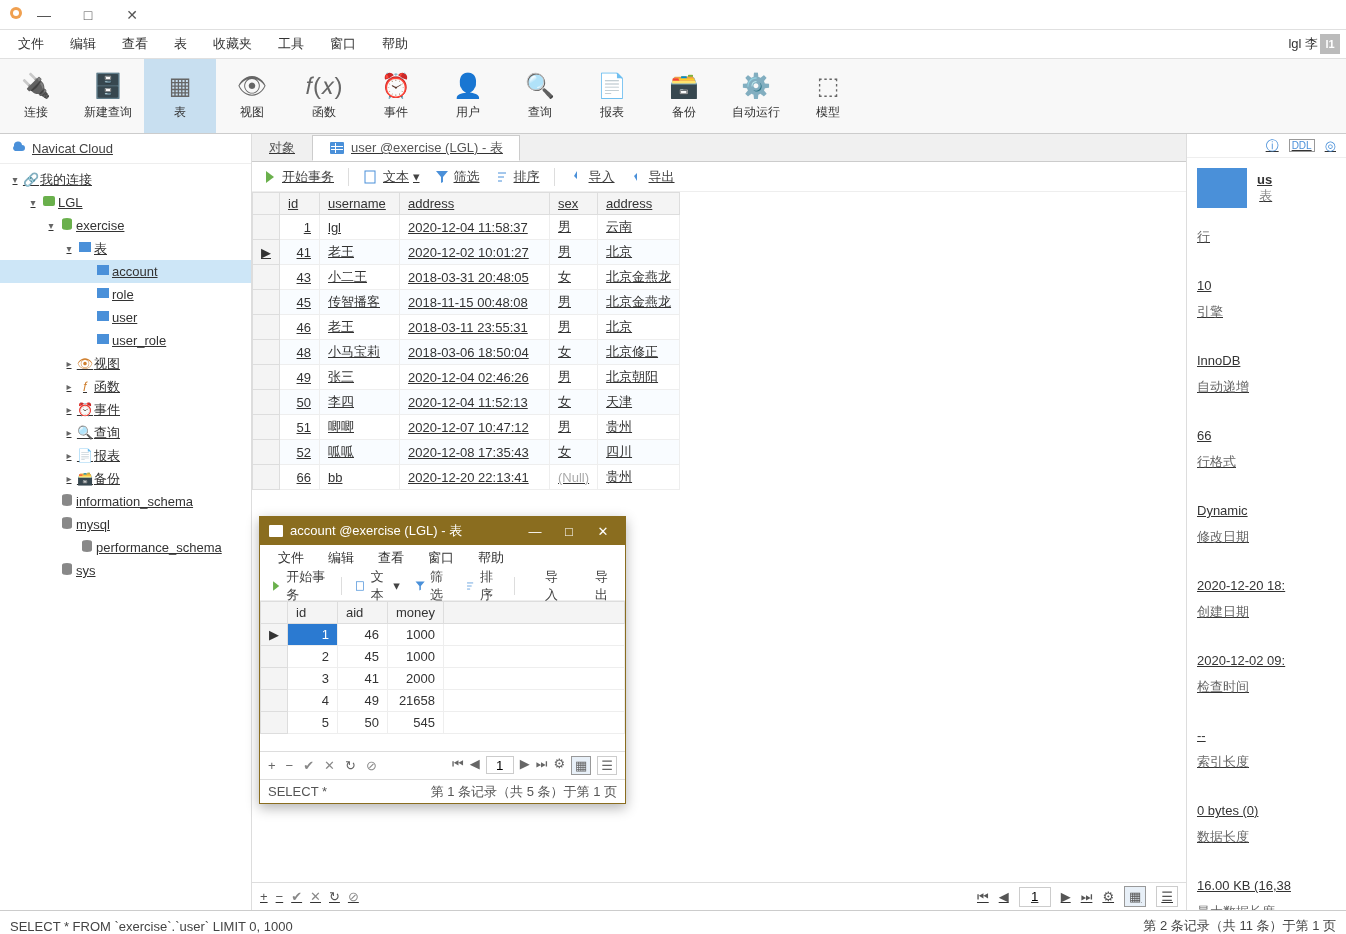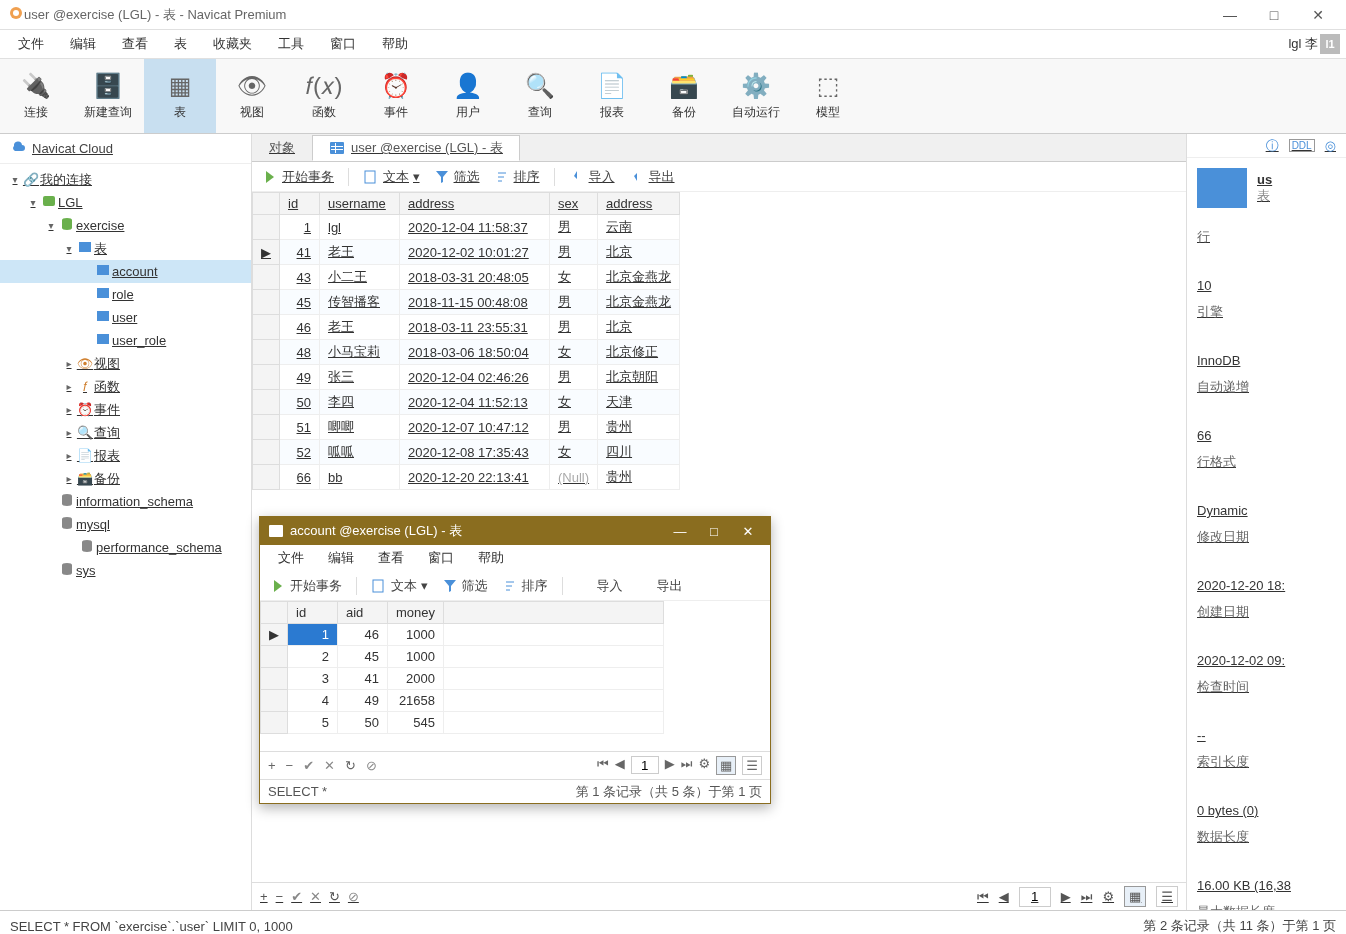--- a/index.html
+++ b/index.html
@@ -60,29 +60,29 @@
 .gridfooter .right { margin-left: auto; display: flex; align-items: center; gap: 10px; }
 .gridfooter input { width: 32px; text-align: center; border: 1px solid #ccc; height: 20px; }
 
 
 .statusbar { height: 31px; border-top: 1px solid #ccc; display: flex; align-items: center; padding: 0 10px; gap: 14px; font-size: 13px; color: #444; }
 .statusbar .right { margin-left: auto; }
 
 
 .infopanel { width: 160px; border-left: 1px solid #ddd; overflow: hidden; display: flex; flex-direction: column; }
 .infopanel .hdr { height: 28px; display: flex; align-items: center; justify-content: flex-end; gap: 10px; padding: 0 10px; border-bottom: 1px solid #eee; color: #4a90d9; }
-.infopanel .tbl { display: flex; align-items: center; gap: 10px; padding: 10px; }
+.infopanel .tbl { display: flex; align-items: center; gap: 10px; padding: 10px; text-align: right; }
 .infopanel .tblicon { width: 50px; height: 40px; background: #4a90d9; }
 .infopanel .props { padding: 0 10px; overflow: hidden; }
 .infopanel .prop { margin: 10px 0; }
 .infopanel .prop .l { color: #666; font-size: 13px; }
 .infopanel .prop .v { color: #333; font-size: 13px; margin-top: 32px; }
 
 
-.popup { position: absolute; left: 259px; top: 516px; width: 512px; background: #fff; border: 1px solid #8a6d1f; box-shadow: 0 4px 12px rgba(0,0,0,0.3); }
+.popup { position: absolute; left: 259px; top: 516px; width: 367px; background: #fff; border: 1px solid #8a6d1f; box-shadow: 0 4px 12px rgba(0,0,0,0.3); }
 .popup .ptitle { height: 28px; background: #8a6d1f; color: #fff; display: flex; align-items: center; padding: 0 8px; gap: 6px; }
 .popup .ptitle .right { margin-left: auto; display: flex; gap: 6px; }
 .popup .ptitle .right span { width: 28px; text-align: center; }
 .popup .pmenu { height: 26px; display: flex; align-items: center; padding: 0 8px; gap: 4px; }
 .popup .pmenu .item { padding: 2px 10px; }
 .popup .statusrow { height: 24px; border-top: 1px solid #ddd; display: flex; align-items: center; padding: 0 8px; font-size: 13px; color: #555; }
 .popup .gridwrap2 { height: 150px; overflow: auto; }
 .popup .selcell { background: #2b7ad1; color: #fff; }
 .popup .pfooter { height: 28px; display: flex; align-items: center; padding: 0 8px; border-top: 1px solid #ddd; gap: 10px; color: #666; }
 .popup .pfooter .right { margin-left: auto; display: flex; gap: 6px; }
@@ -95,21 +95,20 @@
 </head>
 <body>
 
 <div class="titlebar">
   <span>
     <svg class="ic16" viewBox="0 0 16 16">
         <circle cx="8" cy="8" r="6" fill="#f0a050"></circle>
         <circle cx="8" cy="8" r="3" fill="#fff"></circle>
       </svg>
   </span>
-  <span class="title">user @exercise (LGL) - 表 - Navicat Premium</span>
   <div class="winctl">
     <span>—</span>
     <span>□</span>
     <span>✕</span>
   </div>
 </div>
 
 <div class="menubar">
   <span class="item">文件</span>
   <span class="item">编辑</span>

